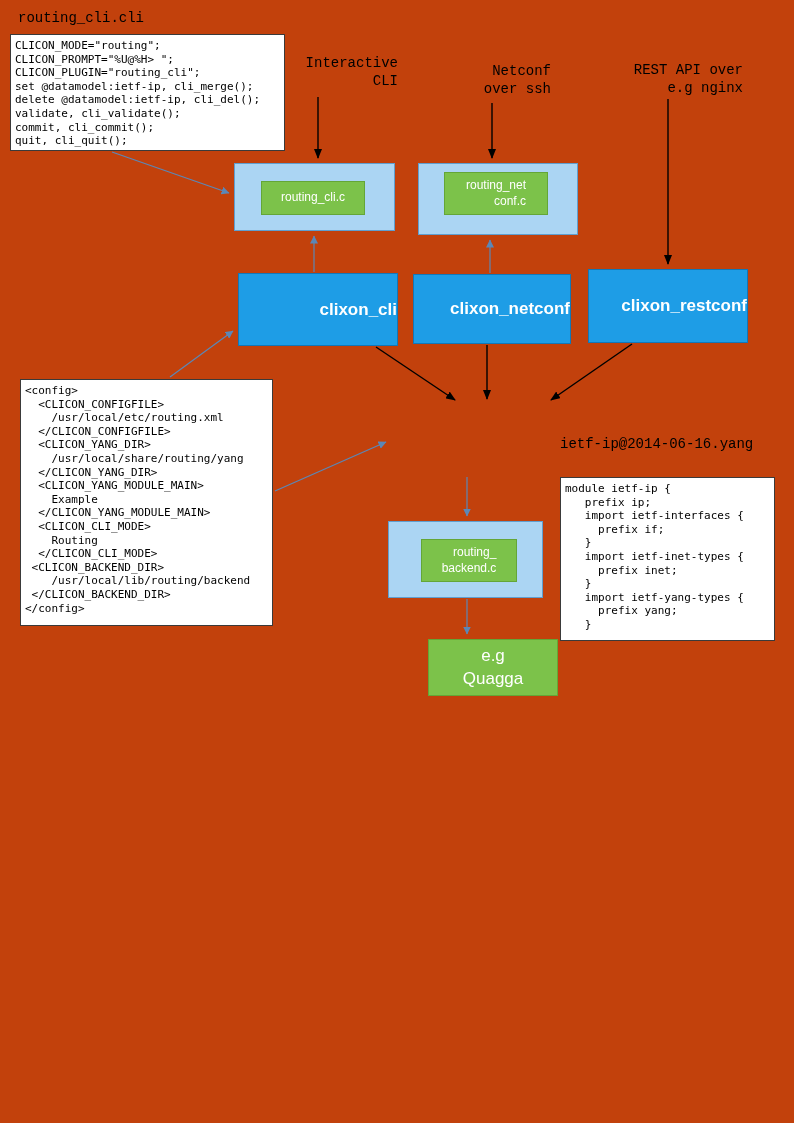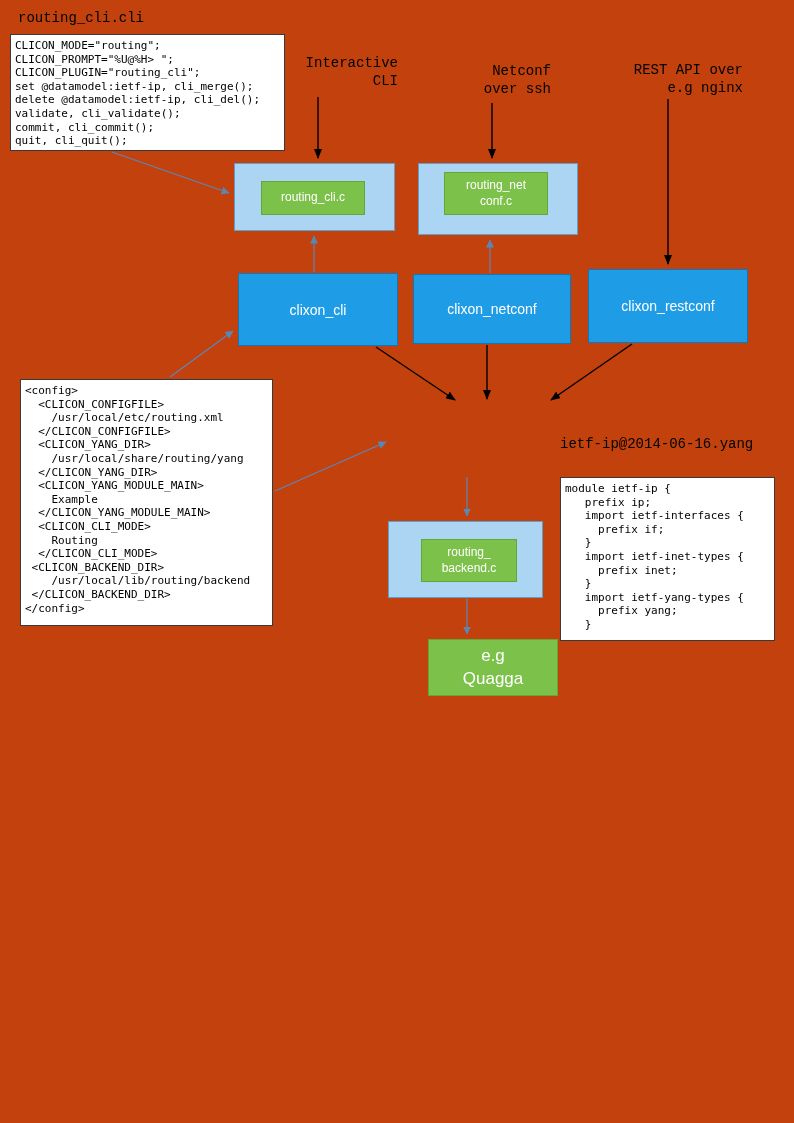--- a/index.html
+++ b/index.html
@@ -14,32 +14,32 @@
   .code-box {
     position:absolute; background:#fff; border:1px solid #3a3a3a;
     font-family:"DejaVu Sans Mono", monospace; font-size:11px; line-height:13.6px;
     color:#000; padding:4px 4px; white-space:pre; margin:0;
   }
   .annotation {
     position:absolute; font-family:"Liberation Mono", monospace; font-size:14px;
     color:#000; text-align:right; white-space:pre-line; line-height:1.25;
   }
   .process {
-    position:absolute; display:flex; align-items:center; justify-content:center;
+    position:absolute; display:flex; align-items:center; justify-content:flex-end;
     background:var(--process-box, #1e9de6); border:1px solid #1277b8;
-    color:#fff; font-size:14px;
+    color:#fff; font-size:17px;font-weight:bold;
   }
   .container {
     position:absolute; background:var(--plugin-container, #abd5f3);
     border:1px solid #5f9fd0;
   }
   .plugin {
     position:absolute; display:flex; align-items:center; justify-content:center;
     background:var(--plugin-box, #7cc24a); border:1px solid #64a637;
-    color:#fff; font-size:12px; text-align:center; line-height:1.3;
+    color:#fff; font-size:12px; text-align:right; line-height:1.3;
   }
   .plugin span, .quagga span, .process span, .annotation { white-space:pre-line; }
   .quagga {
     position:absolute; display:flex; align-items:center; justify-content:center;
     background:var(--plugin-box, #7cc24a); border:1px solid #64a637;
     color:#fff; font-size:17px; text-align:center; line-height:1.35;margin-left:24px;
   }
   svg.arrows { position:absolute; left:0; top:0; pointer-events:none; }
   .arrow-black { stroke:var(--black-arrow, #000); stroke-width:1.4; }
   .arrow-blue  { stroke:var(--blue-arrow, #5b87b7); stroke-width:1.2; }

